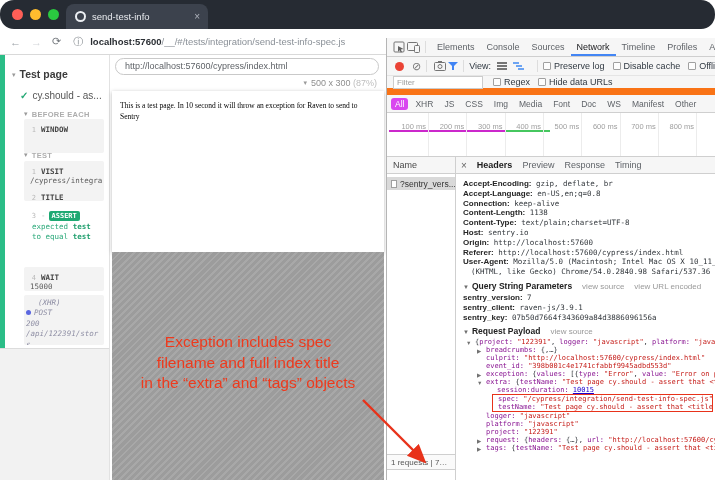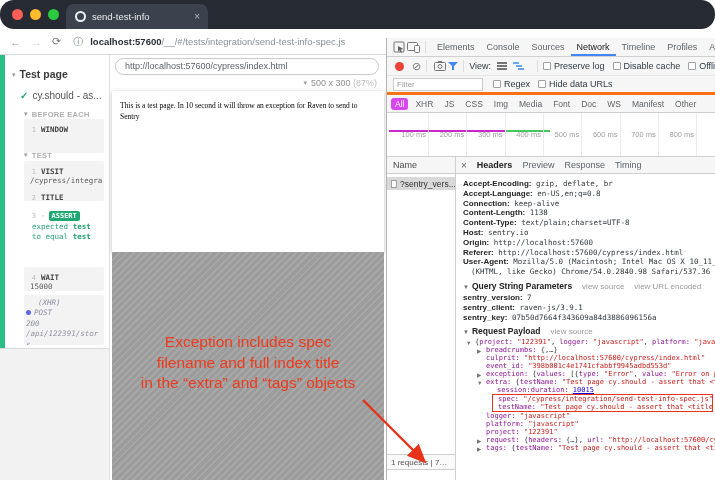--- a/index.html
+++ b/index.html
@@ -65,39 +65,39 @@
   .stripes { position: absolute; left: 2px; top: 197px; width: 272px; height: 228px;
     background: repeating-linear-gradient(135deg, #a8a8a8 0 2px, #9c9c9c 2px 5px); }
   .anno { position: absolute; top: 80px; left: 0; right: 0; text-align: center; font-size: 15.5px; line-height: 20.5px; color: #ee3a1d; }
 
   
   .devtools { position: absolute; left: 386px; top: 38px; width: 329px; height: 442px; background: #fff;
     border-left: 1px solid #b5b5b5; font-size: 9px; color: #303942; overflow: hidden; }
   .dt-row { position: absolute; left: 0; right: 0; display: flex; align-items: center; background: #f6f6f6; }
   .dt-row1 { top: 0; height: 19px; border-bottom: 1px solid #cfcfcf; }
   .dt-row2 { top: 19px; height: 19px; border-bottom: 1px solid #e5e5e5; }
-  .dt-row3 { top: 38px; height: 19px; border-bottom: 3px solid #f97316; }
+  .dt-row3 { top: 38px; height: 19px; border-bottom: 7px solid #f97316; }
   .dt-pills { top: 57px; height: 18px; border-bottom: 1px solid #cfcfcf; padding-left: 4px; }
   .vsep { width: 1px; height: 12px; background: #ddd; margin: 0 5px; flex: none; }
   .dt-tab { padding: 0 6px; color: #5f6368; line-height: 18px; cursor: default; flex: none; }
   .dt-tab.active { color: #202124; box-shadow: inset 0 -2px 0 #4285f4; }
   .rec { width: 9px; height: 9px; border-radius: 50%; background: #ea4335; margin-left: 8px; flex: none; }
   .clear-ic { color: #757575; font-size: 11px; margin-left: 8px; flex: none; }
   .tb-ic { flex: none; margin-left: 2px; }
   .view-lbl { margin-right: 4px; }
   .dt-check { display: inline-flex; align-items: center; margin-right: 8px; flex: none; white-space: nowrap; }
   .cb { width: 8px; height: 8px; border: 1px solid #a0a0a0; border-radius: 1px; background: #fdfdfd; display: inline-block; margin-right: 3px; flex: none; }
   .filter-input { width: 90px; height: 13px; border: 1px solid #ccc; font-size: 8px; padding: 0 3px; margin: 0 10px 0 6px;
     font-family: "Liberation Sans", sans-serif; color: #333; background: #fff; }
   .filter-input::placeholder { color: #9e9e9e; }
   .pill-f { padding: 1px 4px; margin-right: 3px; color: #5f6368; font-size: 8.5px; flex: none; }
   .pill-f.active { background: #d946ef; color: #fff; border-radius: 3px; }
   .overview { position: absolute; top: 75px; left: 0; right: 0; height: 44px; border-bottom: 1px solid #cfcfcf; background: #fff; }
   .gridline { position: absolute; top: 0; bottom: 0; width: 1px; background: #ececec; }
-  .ticklbl { position: absolute; top: 17px; width: 35px; text-align: right; font-size: 7.5px; color: #9e9e9e; }
+  .ticklbl { position: absolute; top: 9px; width: 35px; text-align: right; font-size: 7.5px; color: #9e9e9e; }
   .tl-line-m { position: absolute; top: 17px; left: 2px; width: 117px; height: 2px; background: #cb28cb; }
   .tl-line-g { position: absolute; top: 17px; left: 119px; width: 44px; height: 2px; background: #46c75f; }
   .dt-tabsrow { position: absolute; top: 119px; left: 0; right: 0; height: 17px; border-bottom: 1px solid #cfcfcf; background: #f6f6f6; display: flex; align-items: center; }
   .name-h { width: 69px; align-self: stretch; border-right: 1px solid #cfcfcf; padding-left: 6px; line-height: 16px; color: #4a4a4a; flex: none; }
   .d-close { color: #666; font-size: 10px; margin: 0 5px; flex: none; }
   .d-tab { padding: 0 5px; color: #5f6368; flex: none; }
   .d-tab.active { color: #1d1d1d; font-weight: bold; }
   .dt-body { position: absolute; top: 136px; left: 0; right: 0; bottom: 0; background: #fff; }
   .name-col { position: absolute; left: 0; top: 0; width: 69px; height: 100%; border-right: 1px solid #cfcfcf; }
   .req-row { margin-top: 3px; height: 13px; background: #d9d9d9; display: flex; align-items: center; font-size: 8.5px; color: #333; white-space: nowrap; overflow: hidden; }

